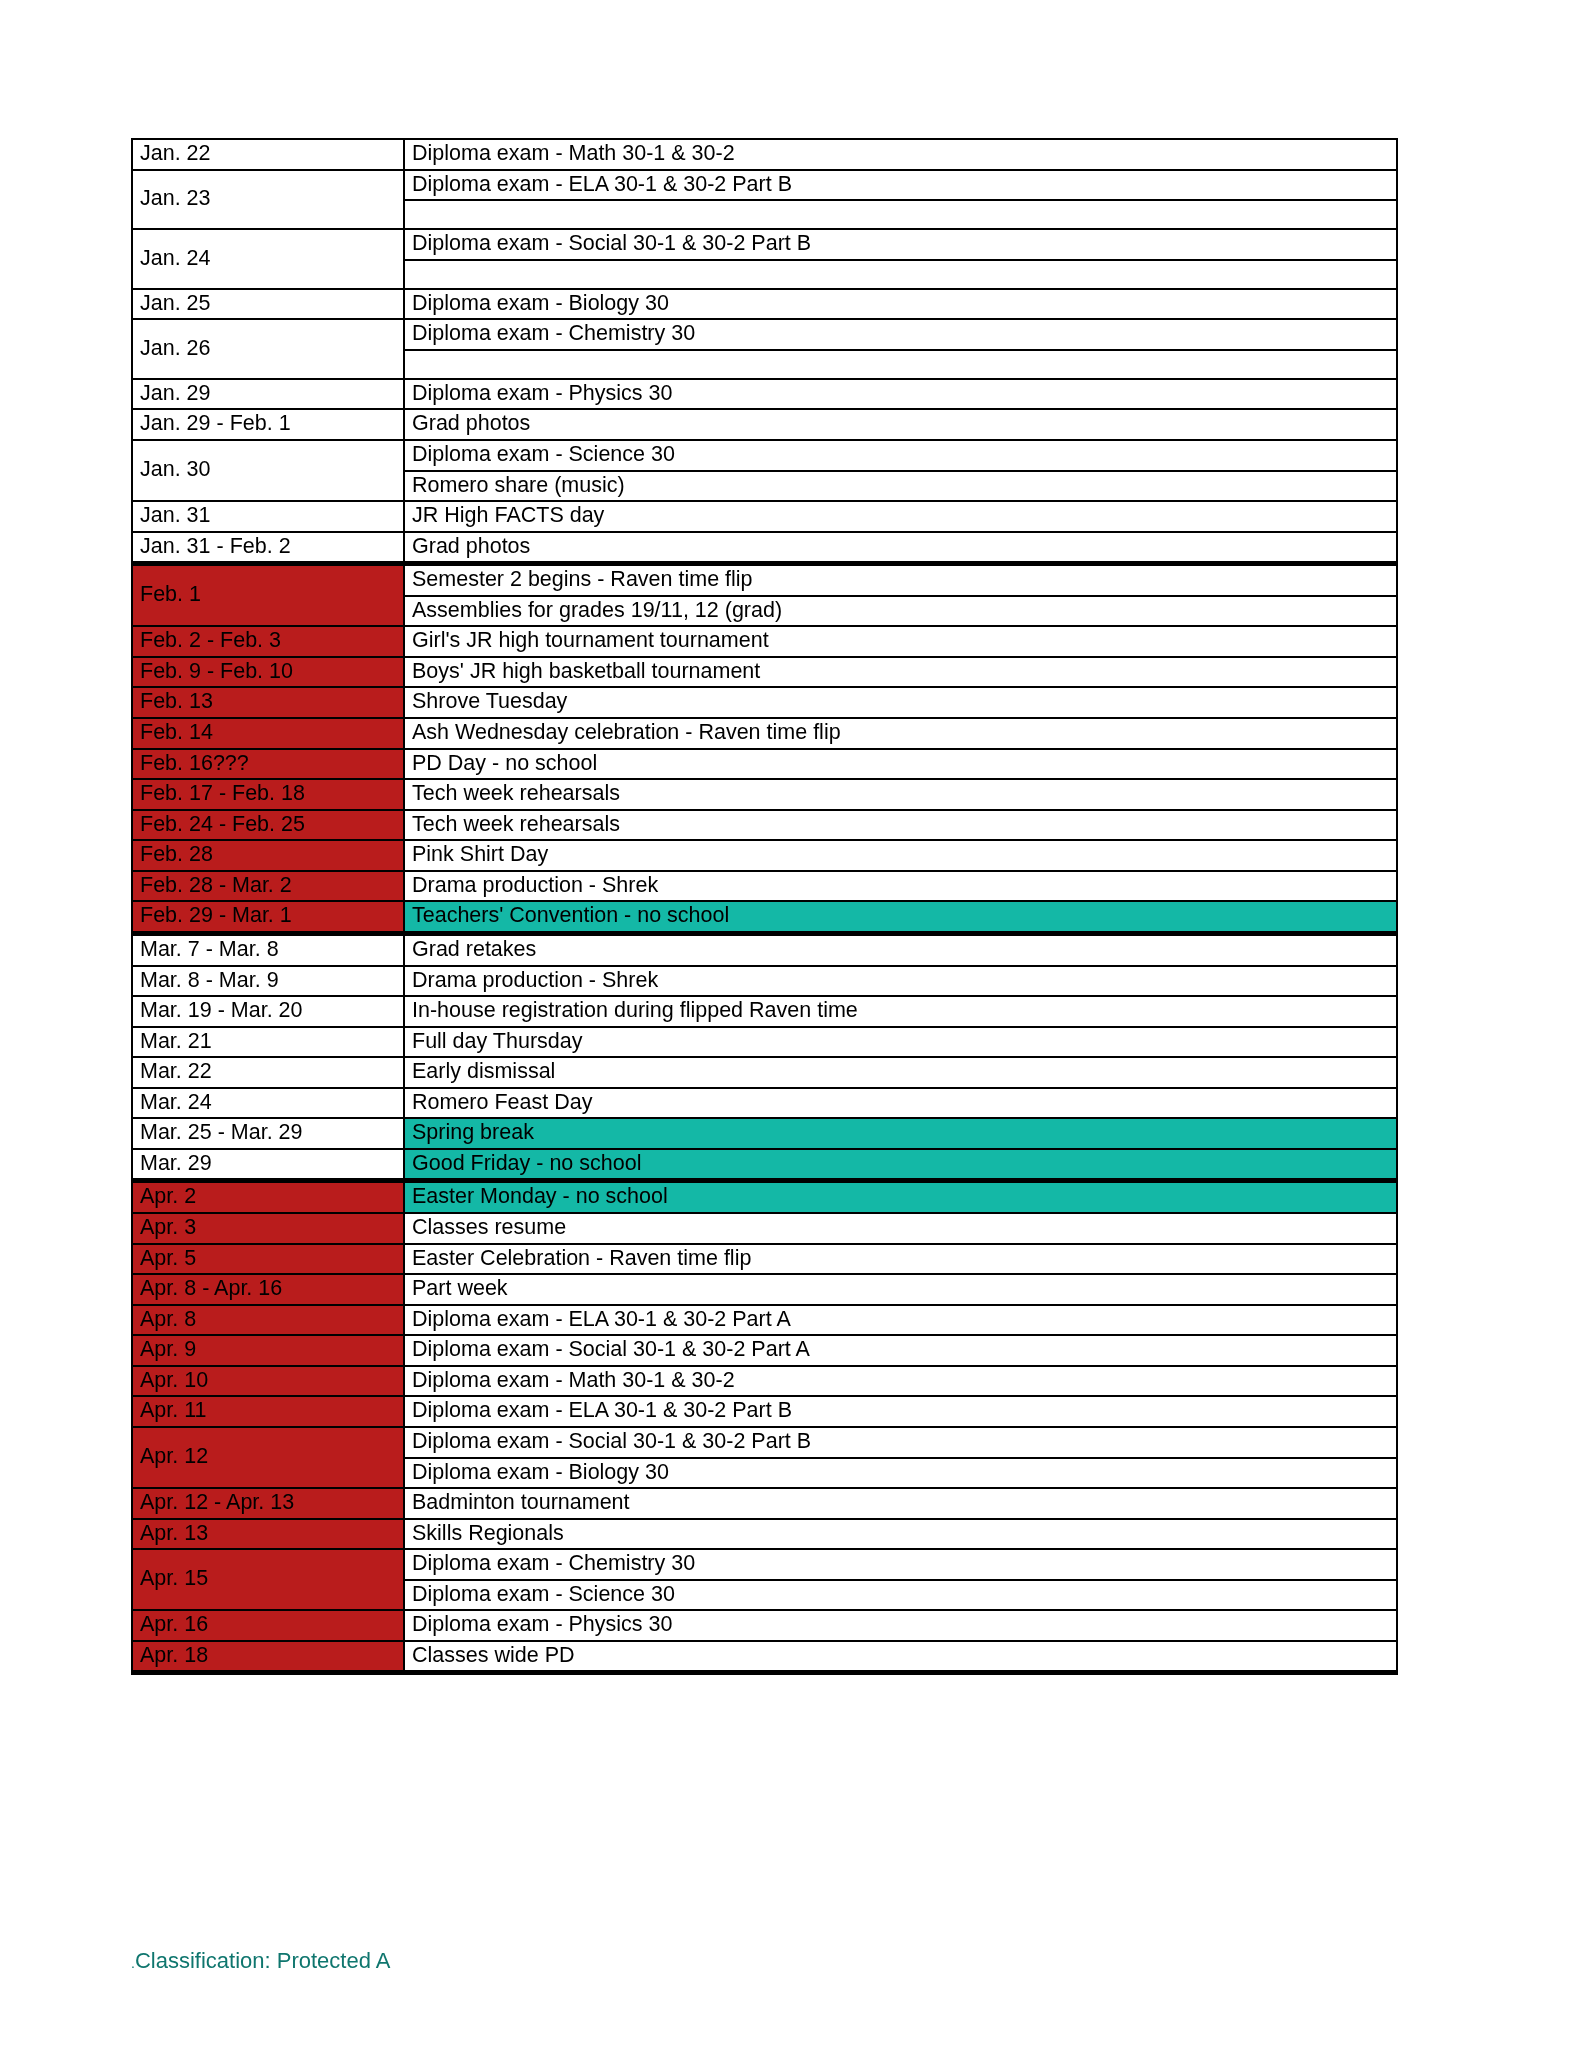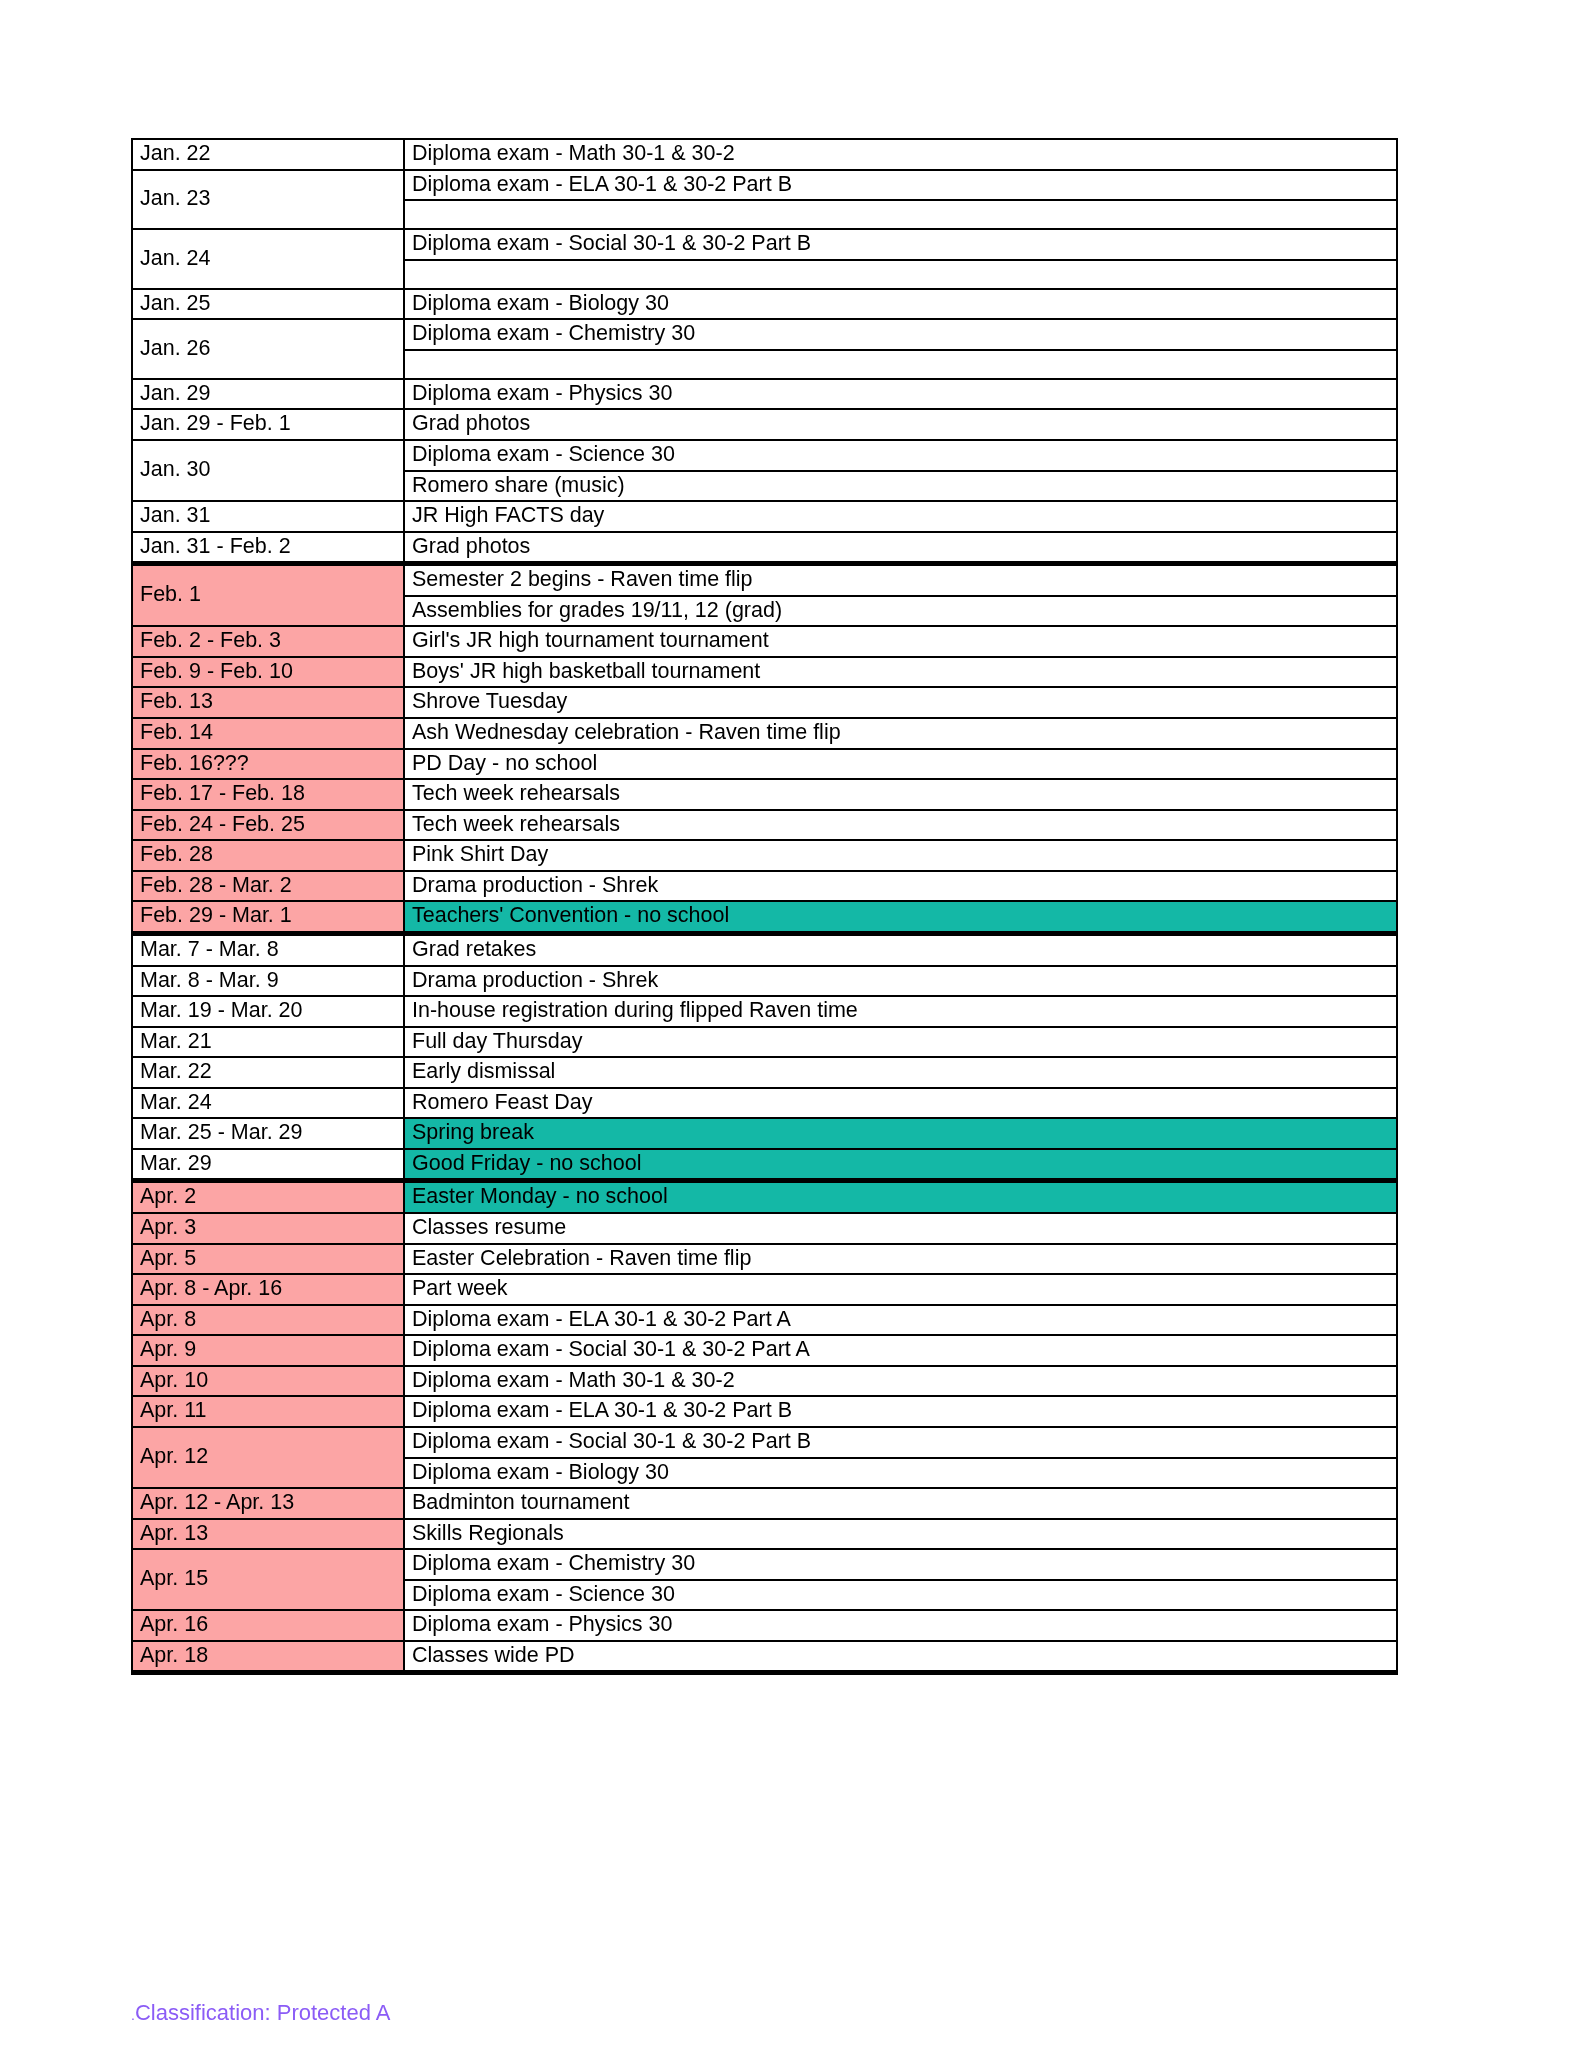--- a/index.html
+++ b/index.html
@@ -44,33 +44,33 @@
     height: 29px;
     box-sizing: border-box;
     white-space: nowrap;
     overflow: hidden;
   }
   td.date-cell { vertical-align: middle; }
   td.blank-cell { padding: 0; height: 29px; }
 
   
   .fill-white { background: #ffffff; }
-  .fill-blue  { background: #fca5a5; }
+  .fill-blue  { background: #b91c1c; }
   .fill-gray  { background: #14b8a6; }
 
   
   tr.month-start > td { border-top: 5px solid #000000; }
   tr.block-end > td { border-bottom: 5px solid #000000; margin-left: 13px; }
 
   .footer {
     position: absolute;
     left: 131px;
-    top: 2000px;
+    top: 1948px;
     font-size: 22px;
-    color: #8b5cf6;
+    color: #0f766e;
     white-space: nowrap;
   }
   .footer .lead-dot { font-size: 14px; }
 </style>
 </head>
 <body>
 
 <div class="page">
 
   <div class="schedule-wrap">

